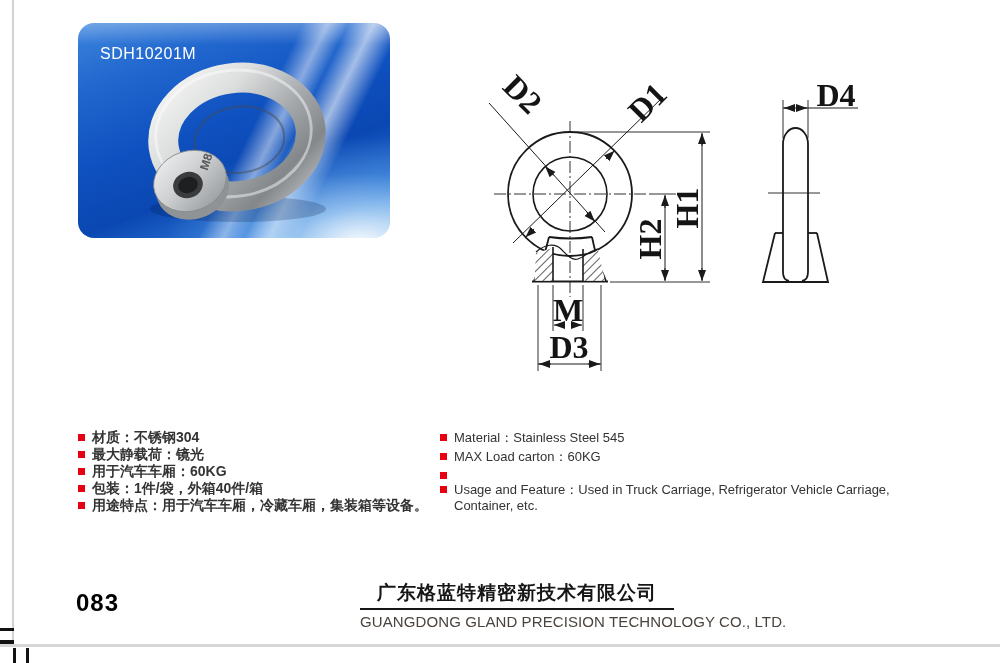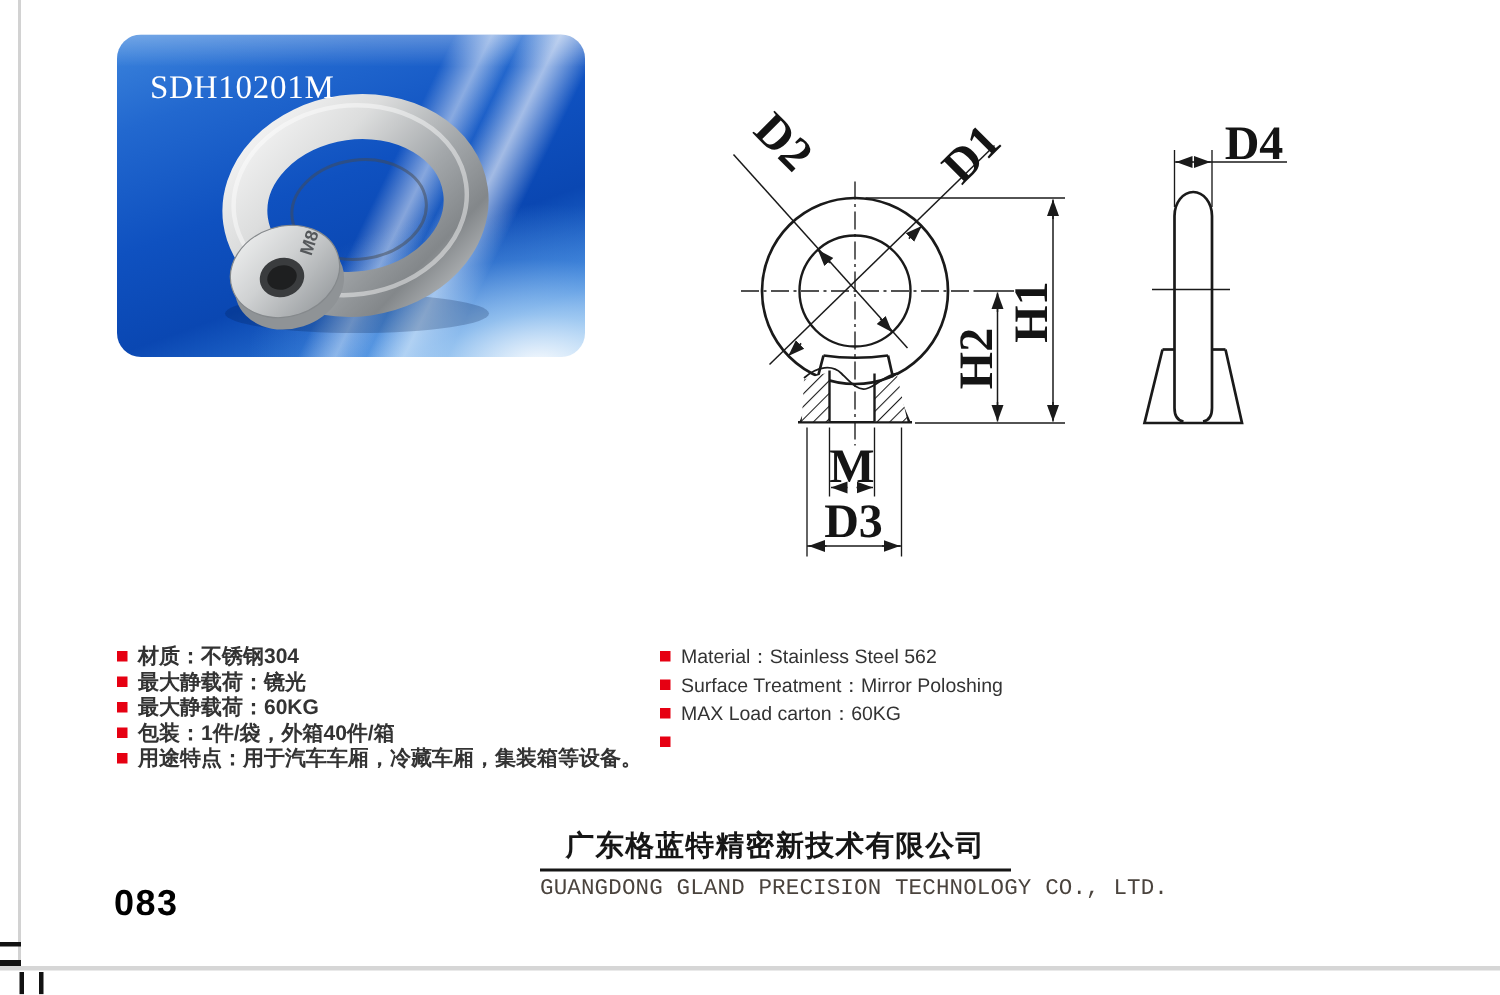--- a/index.html
+++ b/index.html
@@ -15,41 +15,41 @@
   .mark-v2{left:26px;top:648px;width:3px;height:15px;}
 
   
   .product-card{position:absolute;left:78px;top:23px;width:312px;height:215px;border-radius:16px;overflow:hidden;
     background:
       radial-gradient(120% 95% at 90% 102%, rgba(255,255,255,.92) 0%, rgba(198,228,250,.65) 16%, rgba(120,180,240,.28) 34%, rgba(0,0,0,0) 52%),
       linear-gradient(116deg, rgba(0,0,0,0) 54%, rgba(255,255,255,.50) 60%, rgba(90,160,235,.18) 65%, rgba(255,255,255,.62) 71%, rgba(0,0,0,0) 78%),
       linear-gradient(180deg, rgba(255,255,255,.28) 0%, rgba(255,255,255,0) 10%),
       linear-gradient(160deg, #3d85dd 0%, #2268cf 20%, #0f51c0 45%, #0a47b2 65%, #2f7ad8 86%, #8cbcee 100%);
   }
-  .product-model{position:absolute;left:22px;top:22px;font-size:22px;color:#ffffff;letter-spacing:.5px;font-family:Liberation Serif, serif;}
+  .product-model{position:absolute;left:22px;top:22px;font-size:16px;color:#ffffff;letter-spacing:.5px;}
   .nut-svg{position:absolute;left:0;top:0;}
 
   
   .drawing-svg{position:absolute;left:0;top:0;}
   .dim-label{font-family:"Liberation Serif",serif;font-weight:bold;font-size:32px;fill:#141414;}
 
   
   .specs{position:absolute;}
   .specs-cn{left:78px;top:430px;width:350px;}
   .specs-en{left:440px;top:430px;width:480px;}
   .spec-item{display:flex;align-items:flex-start;}
   .specs-cn .spec-item{margin-bottom:3px;font-size:14px;line-height:14px;font-weight:bold;color:#333;}
   .specs-en .spec-item{margin-bottom:3px;font-size:13px;line-height:13px;color:#333;}
   .specs-en .spec-item .spec-text{line-height:16px;}
   .specs-cn .spec-item .spec-text{line-height:14px;}
   .bullet{width:7px;height:7px;background:#e60012;margin:4px 7px 0 0;flex:none;}
 
   
   .page-num{position:absolute;left:76px;top:589px;font-size:24px;font-weight:bold;color:#000000;letter-spacing:1px;}
-  .company{position:absolute;left:360px;top:551px;width:314px;text-align:center;font-family:Liberation Mono, monospace;}
+  .company{position:absolute;left:360px;top:580px;width:314px;text-align:center;}
   .company-cn{font-size:19px;font-weight:bold;color:#161616;letter-spacing:1px;white-space:nowrap;
               border-bottom:2px solid #161616;padding-bottom:2px;}
   .company-en{font-size:15px;color:#4a433d;margin-top:3px;letter-spacing:0.1px;white-space:nowrap;}
 </style>
 </head>
 <body>
 
 <div class="page">
 
   <div class="rule-v"></div>
@@ -178,47 +178,47 @@
     <div class="spec-item">
       <span class="bullet"></span>
       <span class="spec-text">材质：不锈钢304</span>
     </div>
     <div class="spec-item">
       <span class="bullet"></span>
       <span class="spec-text">最大静载荷：镜光</span>
     </div>
     <div class="spec-item">
       <span class="bullet"></span>
-      <span class="spec-text">最大静载荷：60KG</span>
+      <span class="spec-text">用于汽车车厢：60KG</span>
     </div>
     <div class="spec-item">
       <span class="bullet"></span>
       <span class="spec-text">包装：1件/袋，外箱40件/箱</span>
     </div>
     <div class="spec-item">
       <span class="bullet"></span>
       <span class="spec-text">用途特点：用于汽车车厢，冷藏车厢，集装箱等设备。</span>
     </div>
   </div>
 
   <div class="specs specs-en">
     <div class="spec-item">
       <span class="bullet"></span>
-      <span class="spec-text">Material：Stainless Steel 562</span>
-    </div>
-    <div class="spec-item">
-      <span class="bullet"></span>
-      <span class="spec-text">Surface Treatment：Mirror Poloshing</span>
+      <span class="spec-text">Material：Stainless Steel 545</span>
     </div>
     <div class="spec-item">
       <span class="bullet"></span>
       <span class="spec-text">MAX Load carton：60KG</span>
     </div>
     <div class="spec-item">
       <span class="bullet"></span>
+    </div>
+    <div class="spec-item">
+      <span class="bullet"></span>
+      <span class="spec-text">Usage and Feature：Used in Truck Carriage, Refrigerator Vehicle Carriage, Container, etc.</span>
     </div>
   </div>
 
   <div class="page-num">083</div>
   <div class="company">
     <div class="company-cn">广东格蓝特精密新技术有限公司</div>
     <div class="company-en">GUANGDONG GLAND PRECISION TECHNOLOGY CO., LTD.</div>
   </div>
 
 </div>

